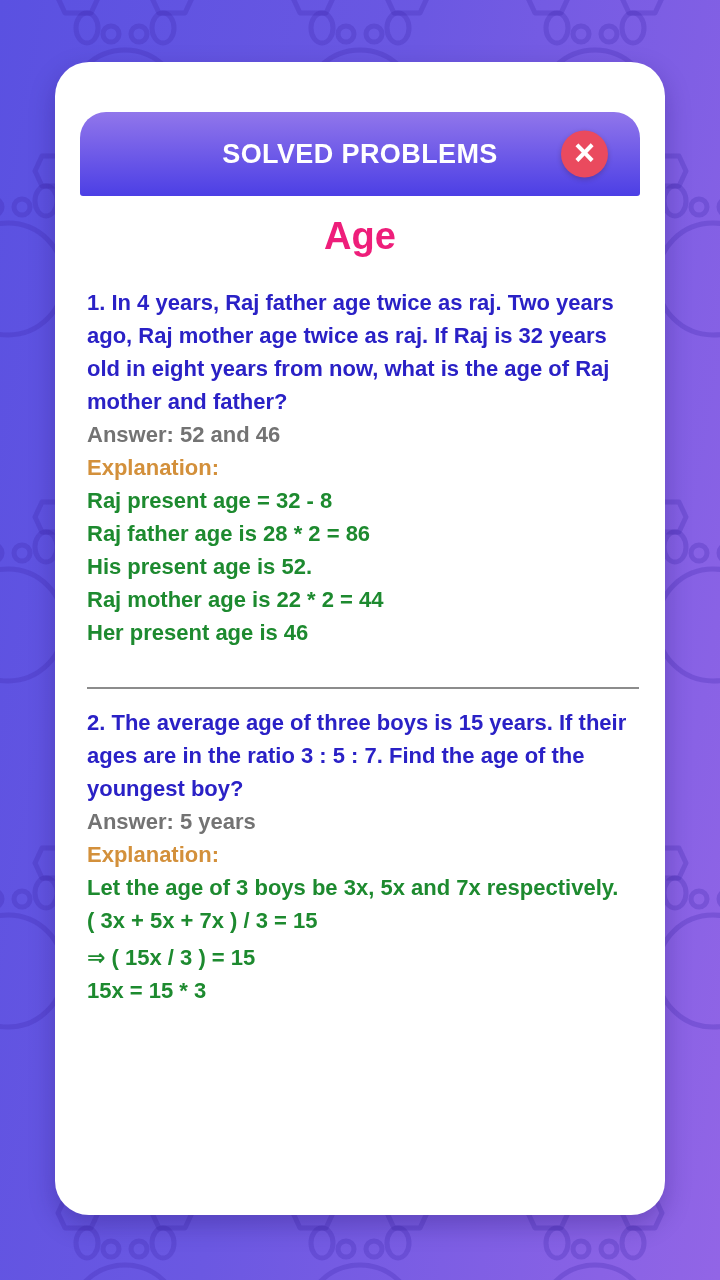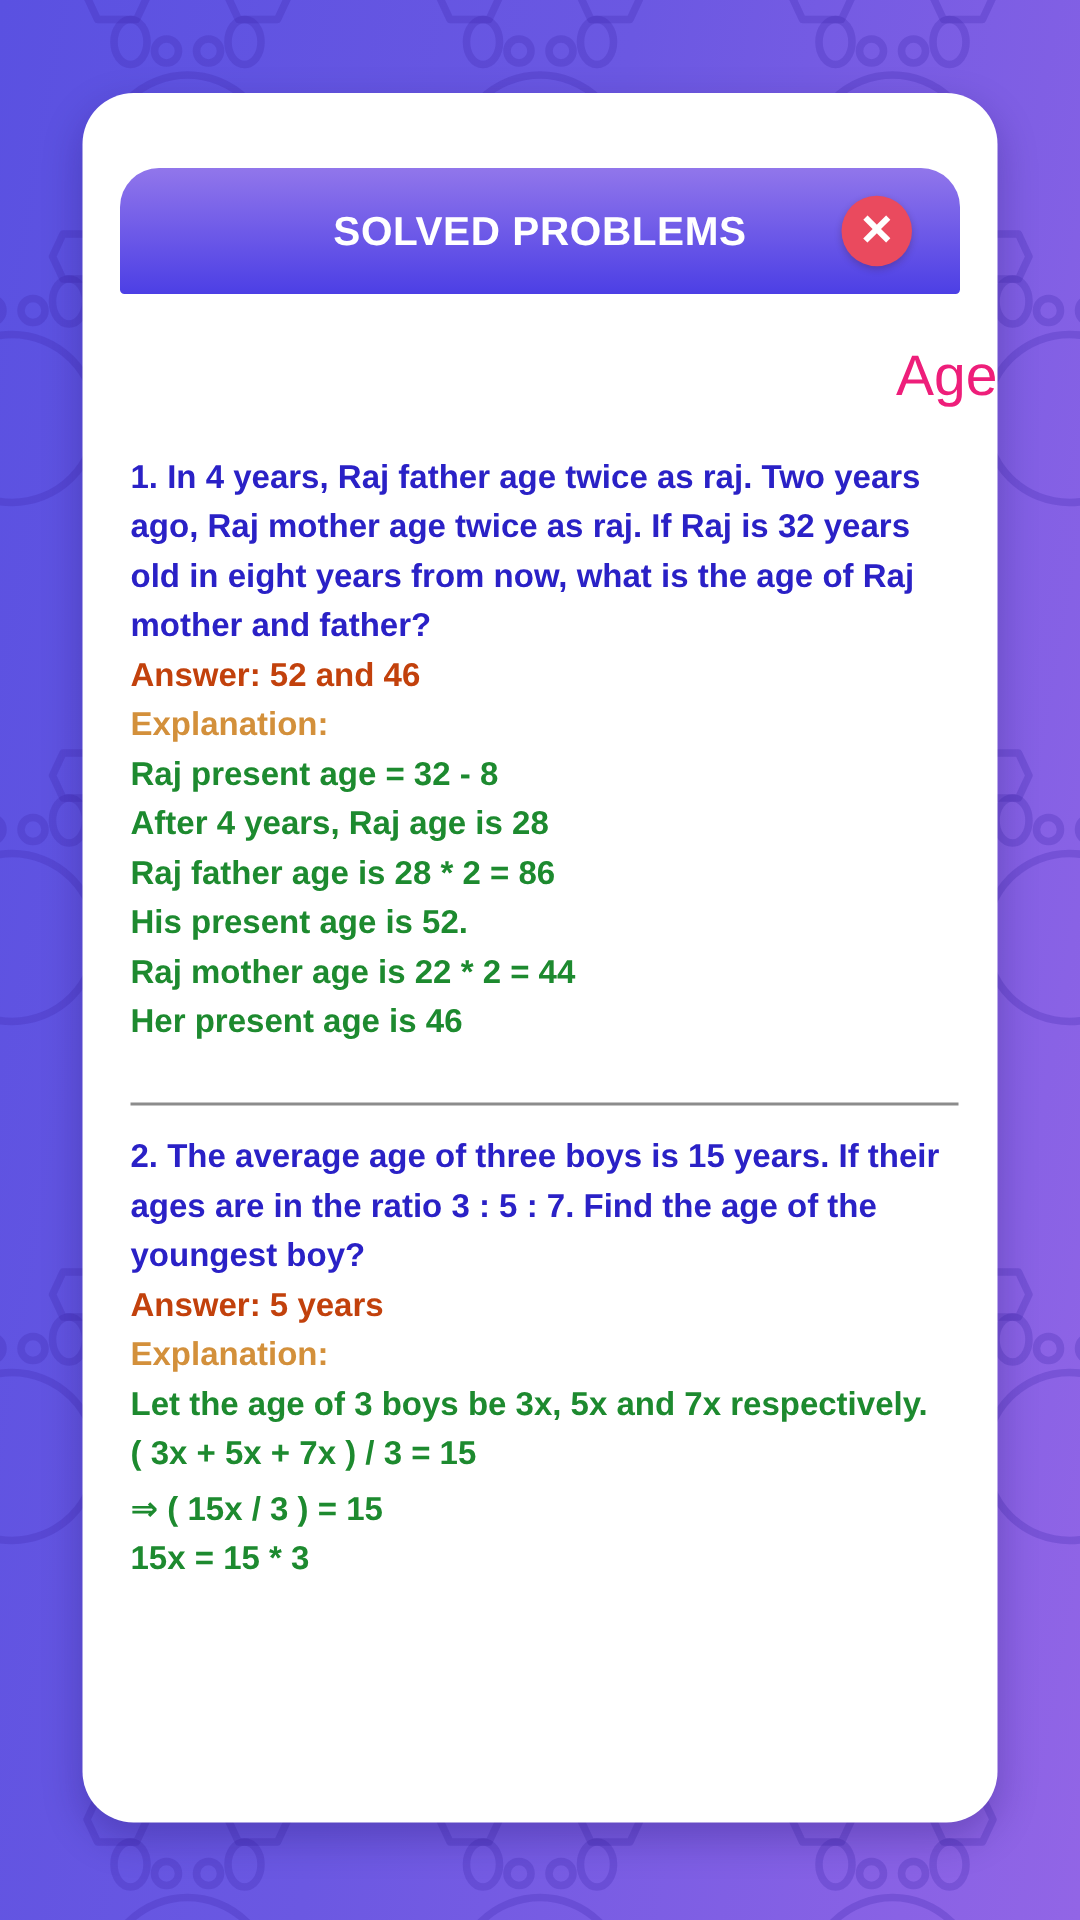--- a/index.html
+++ b/index.html
@@ -34,28 +34,28 @@
   .close-btn {
     position: absolute; right: 32px; top: 50%; transform: translateY(-50%);
     width: 47px; height: 47px; border-radius: 50%;
     background: #ea4a5e; border: none; padding: 0; cursor: pointer;
     display: flex; align-items: center; justify-content: center;
     box-shadow: 0 2px 5px rgba(60, 20, 20, 0.25);
   }
   .close-x { color: #ffffff; font-size: 36px; font-weight: bold; line-height: 1; margin-top: -3px; }
 
   .topic {
-    margin: 35px 0 0 0; text-align: right;
-    color: #ee1e7a; font-size: 38px; line-height: 40px; font-weight: normal;
+    margin: 20px 0 0 0; text-align: center;
+    color: #ee1e7a; font-size: 38px; line-height: 40px; font-weight: bold;
   }
 
   .content { padding: 30px 26px 0 32px; }
   .content p { margin: 0; font-size: 22px; line-height: 33px; font-weight: bold; }
   .question   { color: #2a21c6; }
-  .answer     { color: #c2410c; }
+  .answer     { color: #737373; }
   .exp-label  { color: #d3903b; }
   .exp-line   { color: #1d8a2f; }
   .gap-top    { margin-top: 4px !important; }
 
   .divider {
     border: none; border-top: 2px solid #8c8c8c;
     margin: 38px 0 17px 0; width: 100%;
   }
 </style>
 </head>
@@ -127,21 +127,20 @@
 
     <h1 class="topic">Age</h1>
 
     <div class="content">
 
       <section>
         <p class="question">1. In 4 years, Raj father age twice as raj. Two years ago, Raj mother age twice as raj. If Raj is 32 years old in eight years from now, what is the age of Raj mother and father?</p>
         <p class="answer">Answer: 52 and 46</p>
         <p class="exp-label">Explanation:</p>
         <p class="exp-line">Raj present age = 32 - 8</p>
-        <p class="exp-line">After 4 years, Raj age is 28</p>
         <p class="exp-line">Raj father age is 28 * 2 = 86</p>
         <p class="exp-line">His present age is 52.</p>
         <p class="exp-line">Raj mother age is 22 * 2 = 44</p>
         <p class="exp-line">Her present age is 46</p>
       </section>
 
       <hr class="divider">
 
       <section>
         <p class="question">2. The average age of three boys is 15 years. If their ages are in the ratio 3 : 5 : 7. Find the age of the youngest boy?</p>

